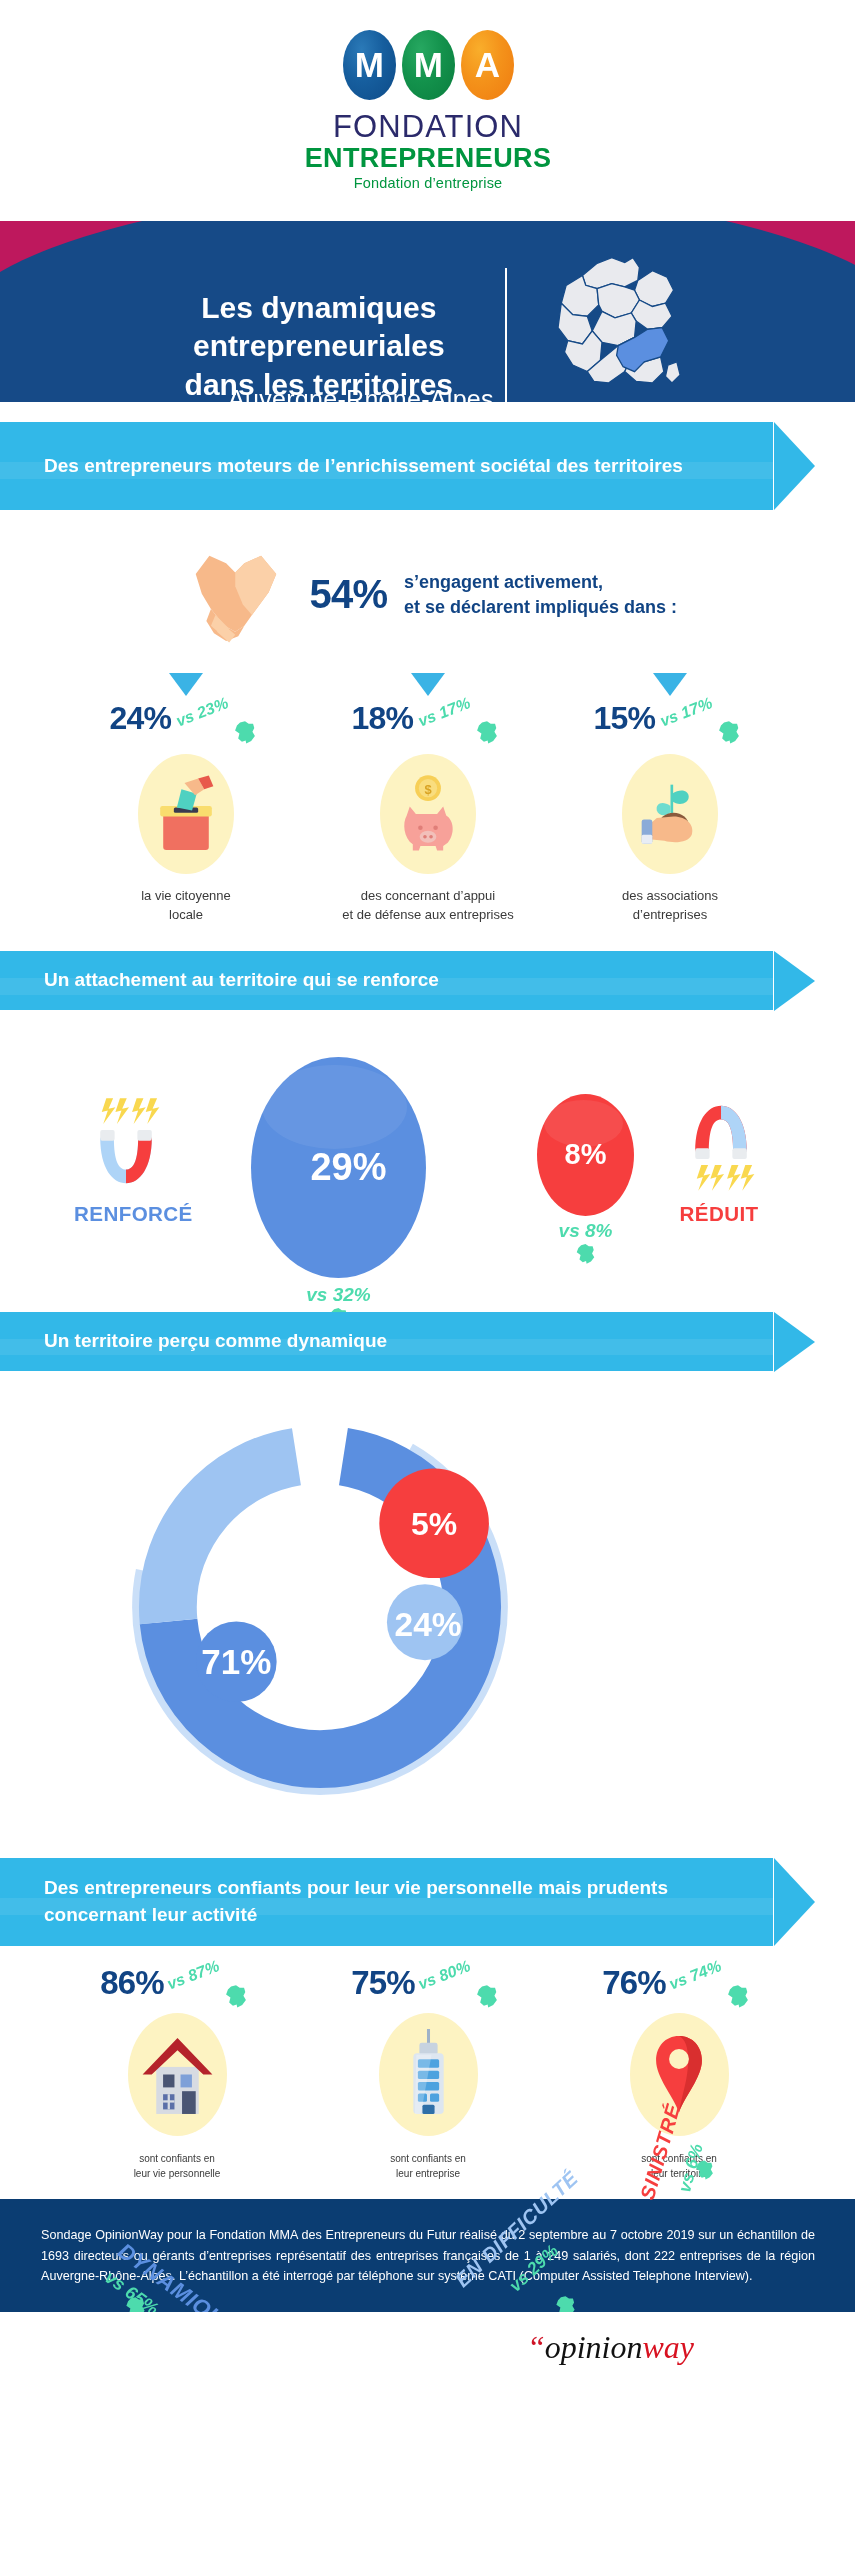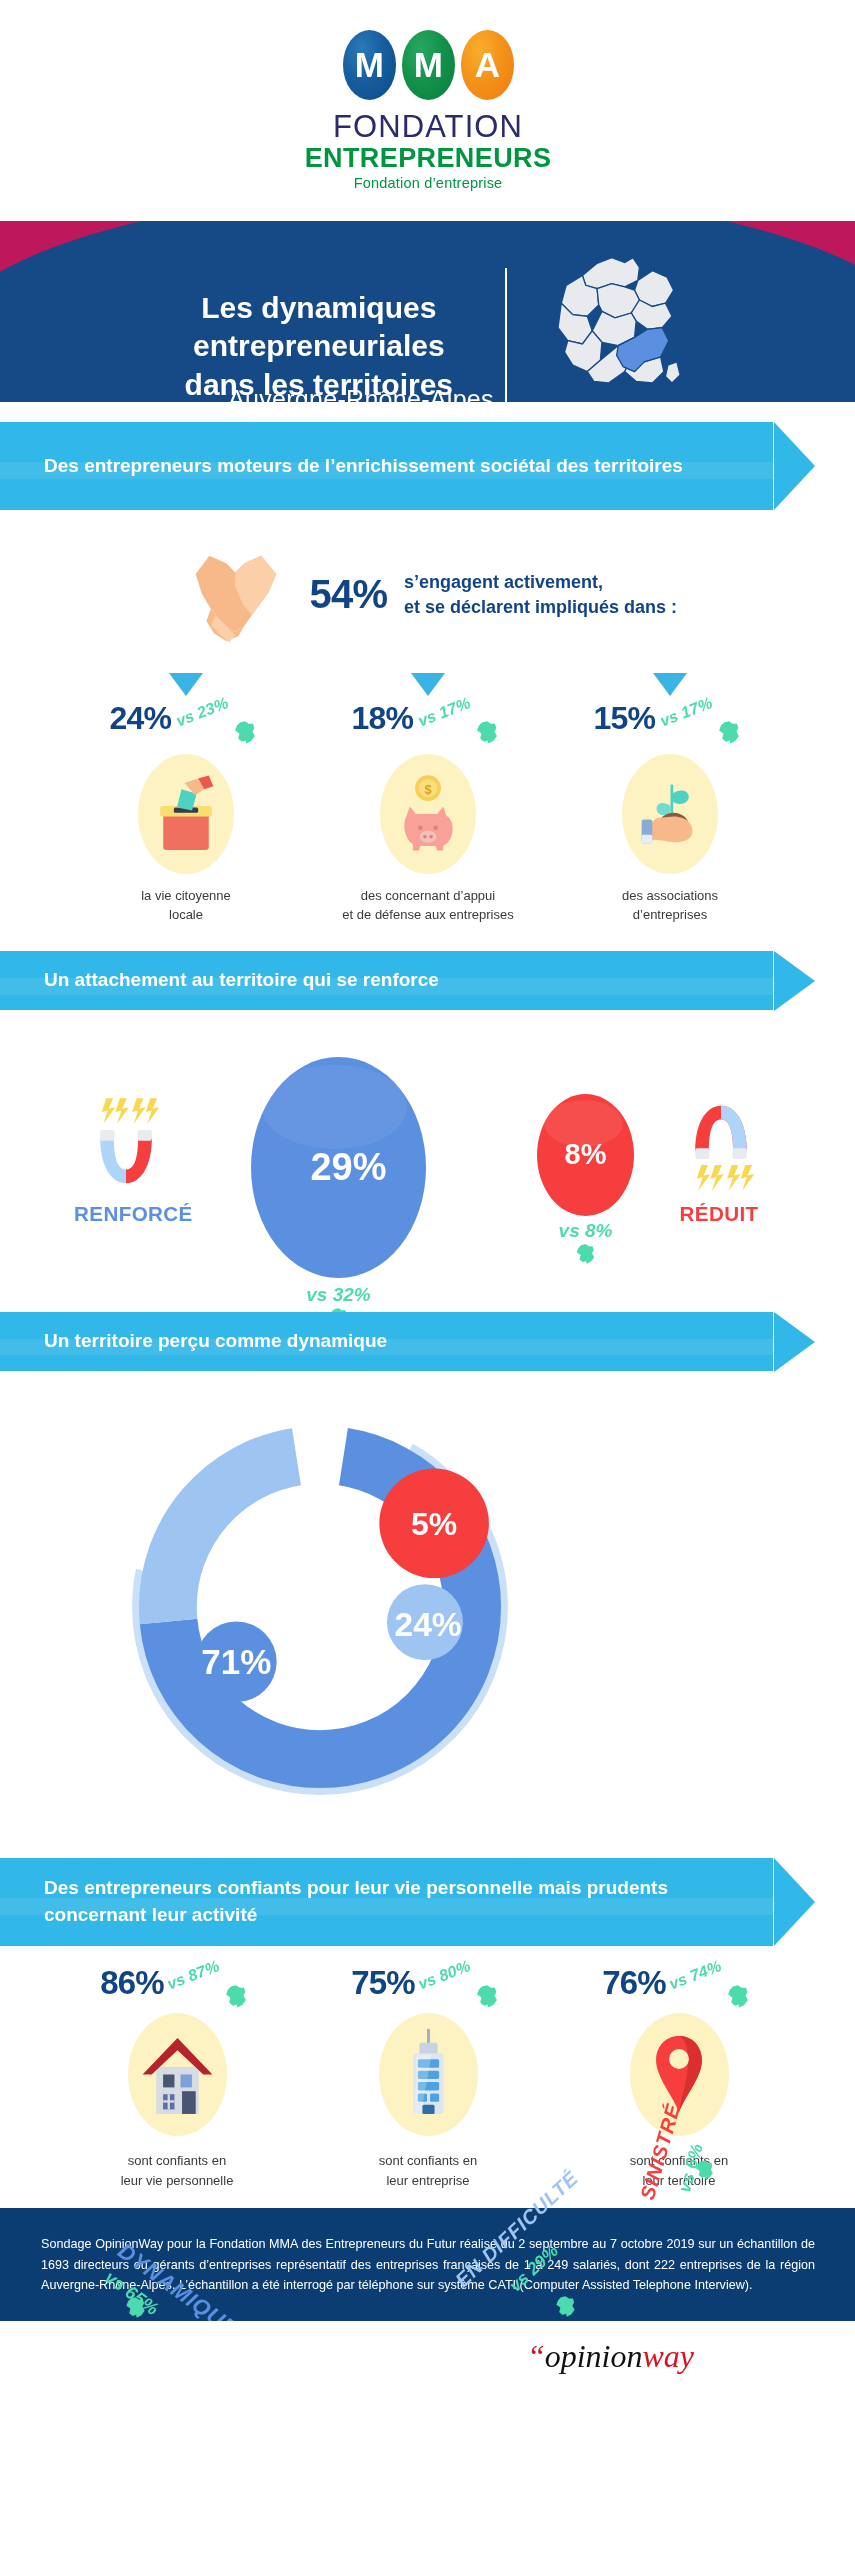--- a/index.html
+++ b/index.html
@@ -123,21 +123,21 @@
   .donut-map-3 { position:absolute; left:694px; top:788px; width:21px; height:23px; }
 
   
   .sec4 { padding-top:20px; padding-bottom:18px; }
   .conf-cols { display:flex; justify-content:center; }
   .conf-col { width:251px; display:flex; flex-direction:column; align-items:center; }
   .conf-row { display:flex; align-items:flex-start; height:43px; }
   .conf-big { font-size:33px; font-weight:bold; color:#114484; letter-spacing:-0.8px; line-height:1; }
   .conf-icon { width:99px; height:123px; border-radius:50%; background:#fdf3c2;
                display:flex; align-items:center; justify-content:center; margin-top:4.6px; }
-  .conf-label { margin-top:15px; font-size:13px; color:#3a3a3a; line-height:1.5;
+  .conf-label { margin-top:15px; font-size:10px; color:#3a3a3a; line-height:1.5;
                 text-align:center; }
 
   
   .footer { width:856px; background:#0b3d72; padding:26px 41px 26px 41px; }
   .footer p { color:#ffffff; font-size:12.6px; line-height:1.62; text-align:justify; }
   .ow-bar { width:727px; height:72px; background:#ffffff; position:relative; }
   .ow-logo { position:absolute; right:33px; top:16.7px; font-family:"Liberation Serif", serif;
              font-style:italic; font-size:32px; }
   .ow-q { color:#cf1326; }
   .ow-a { color:#111111; }

